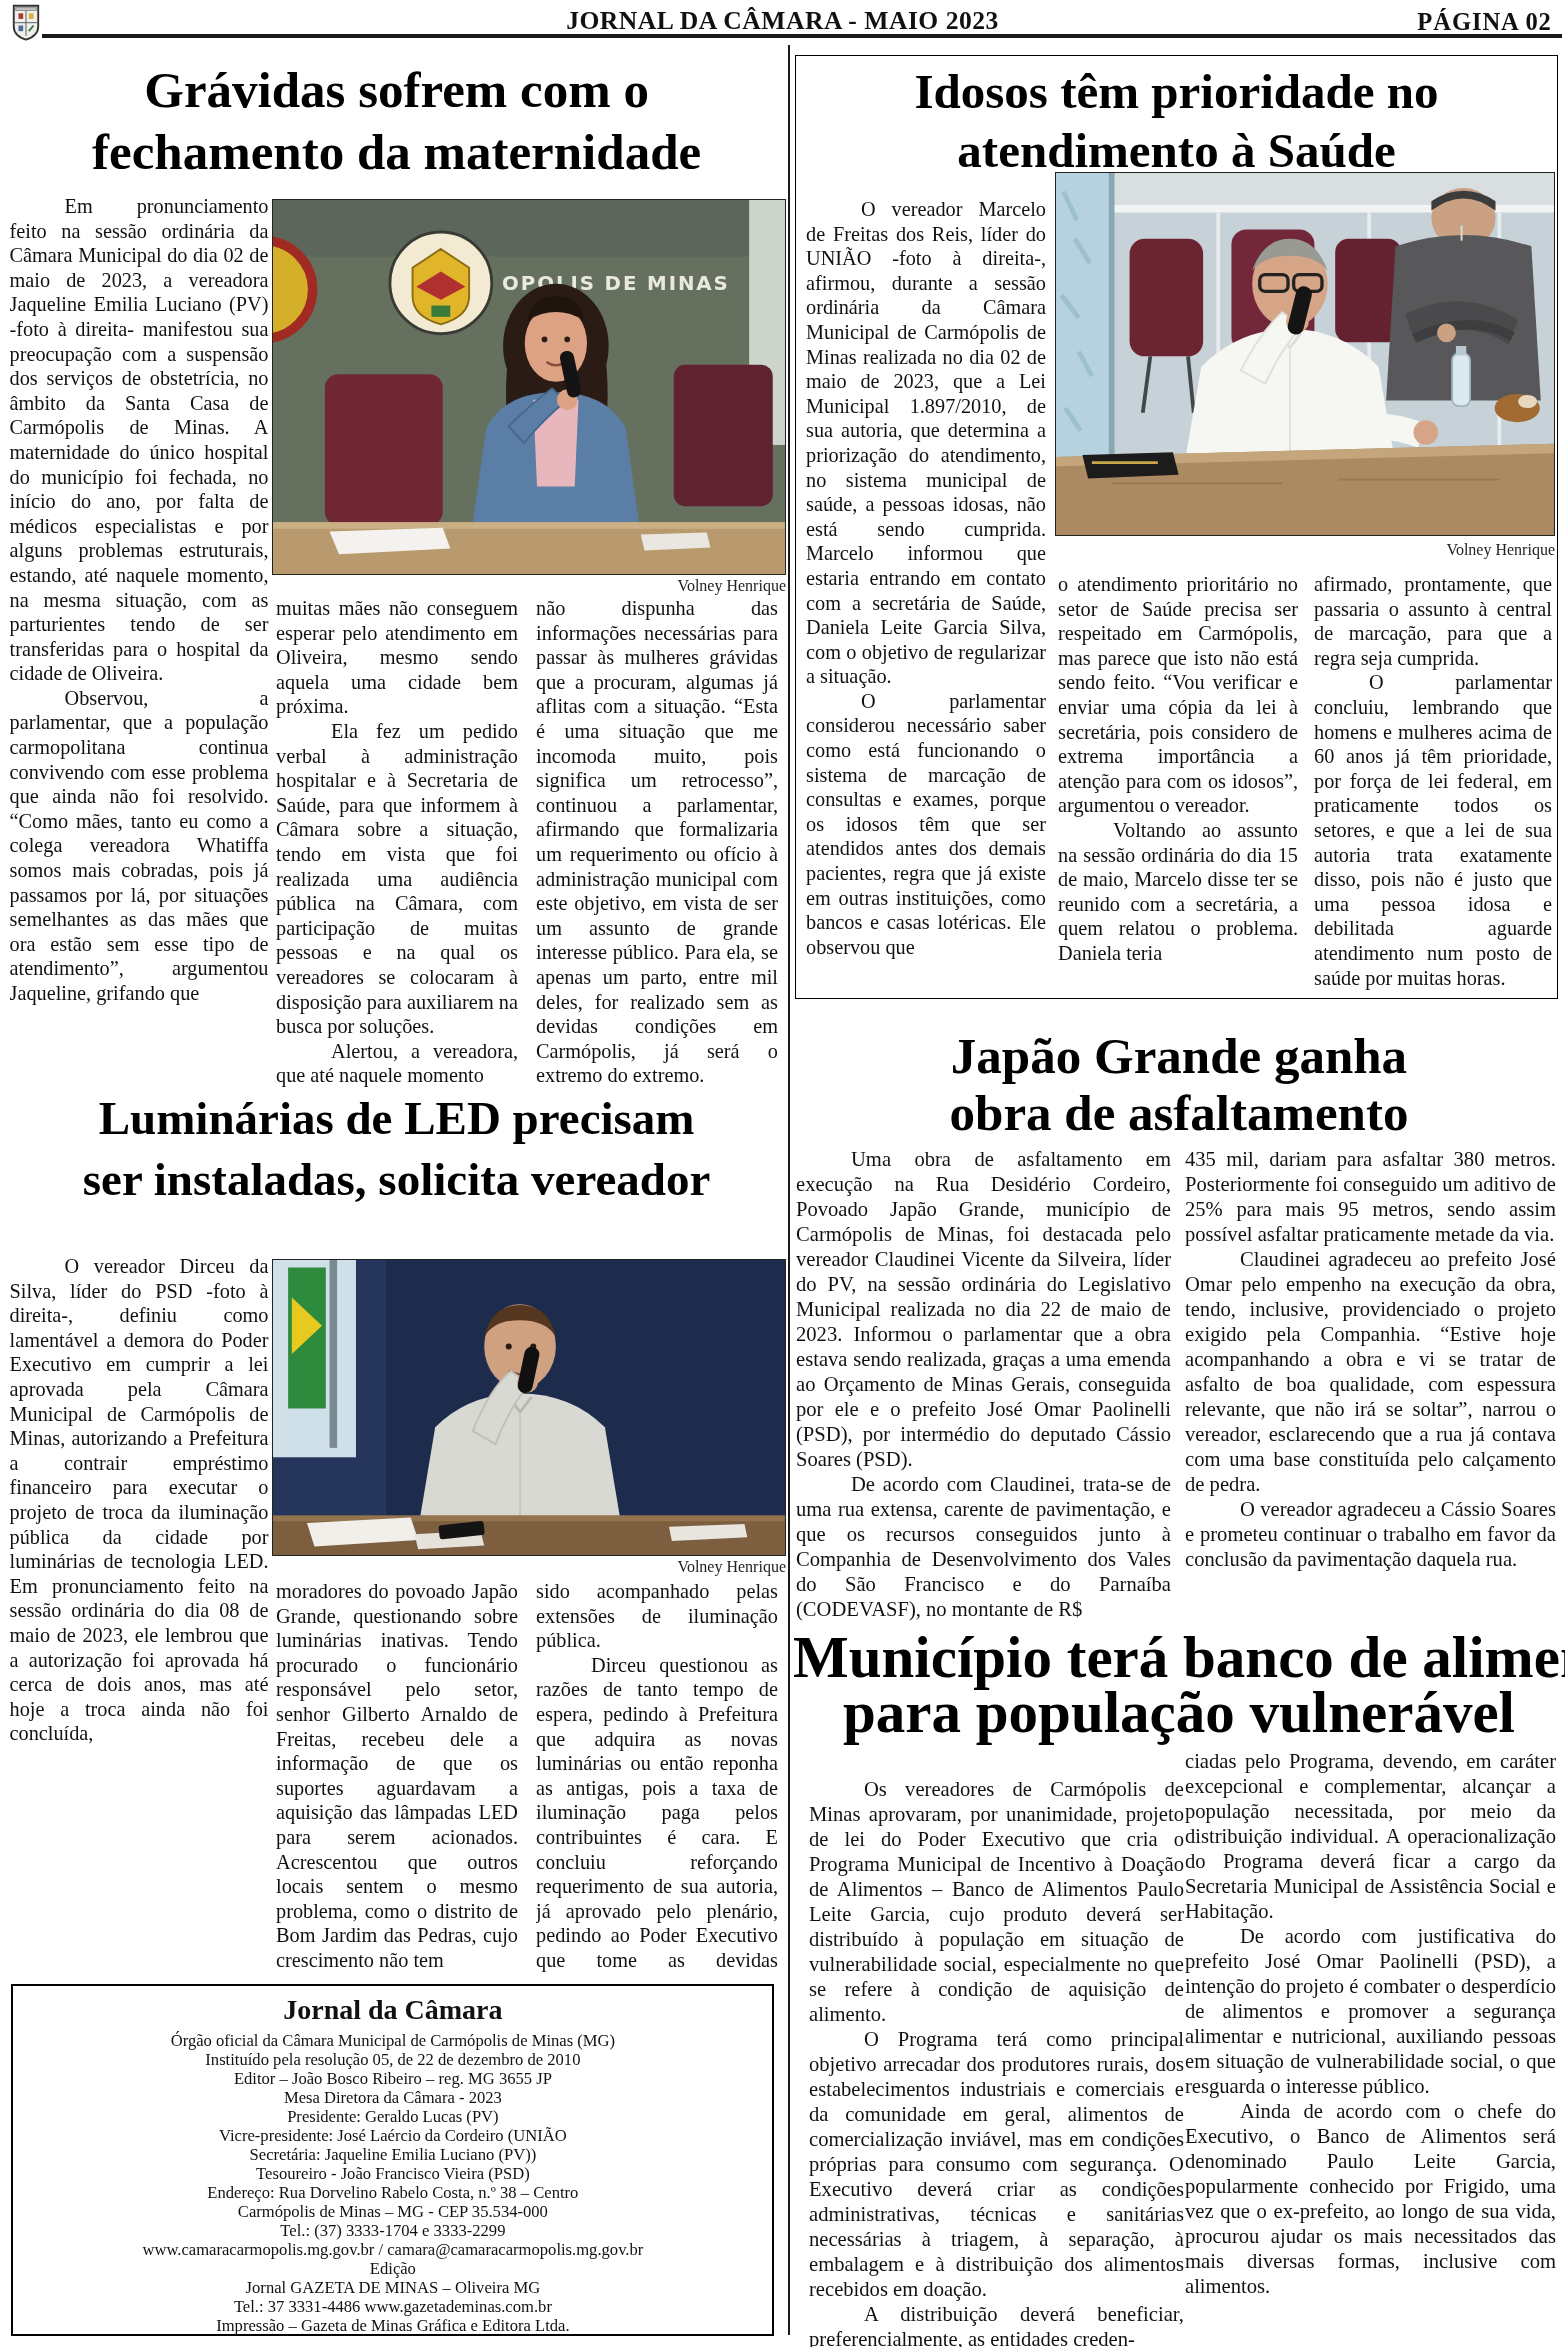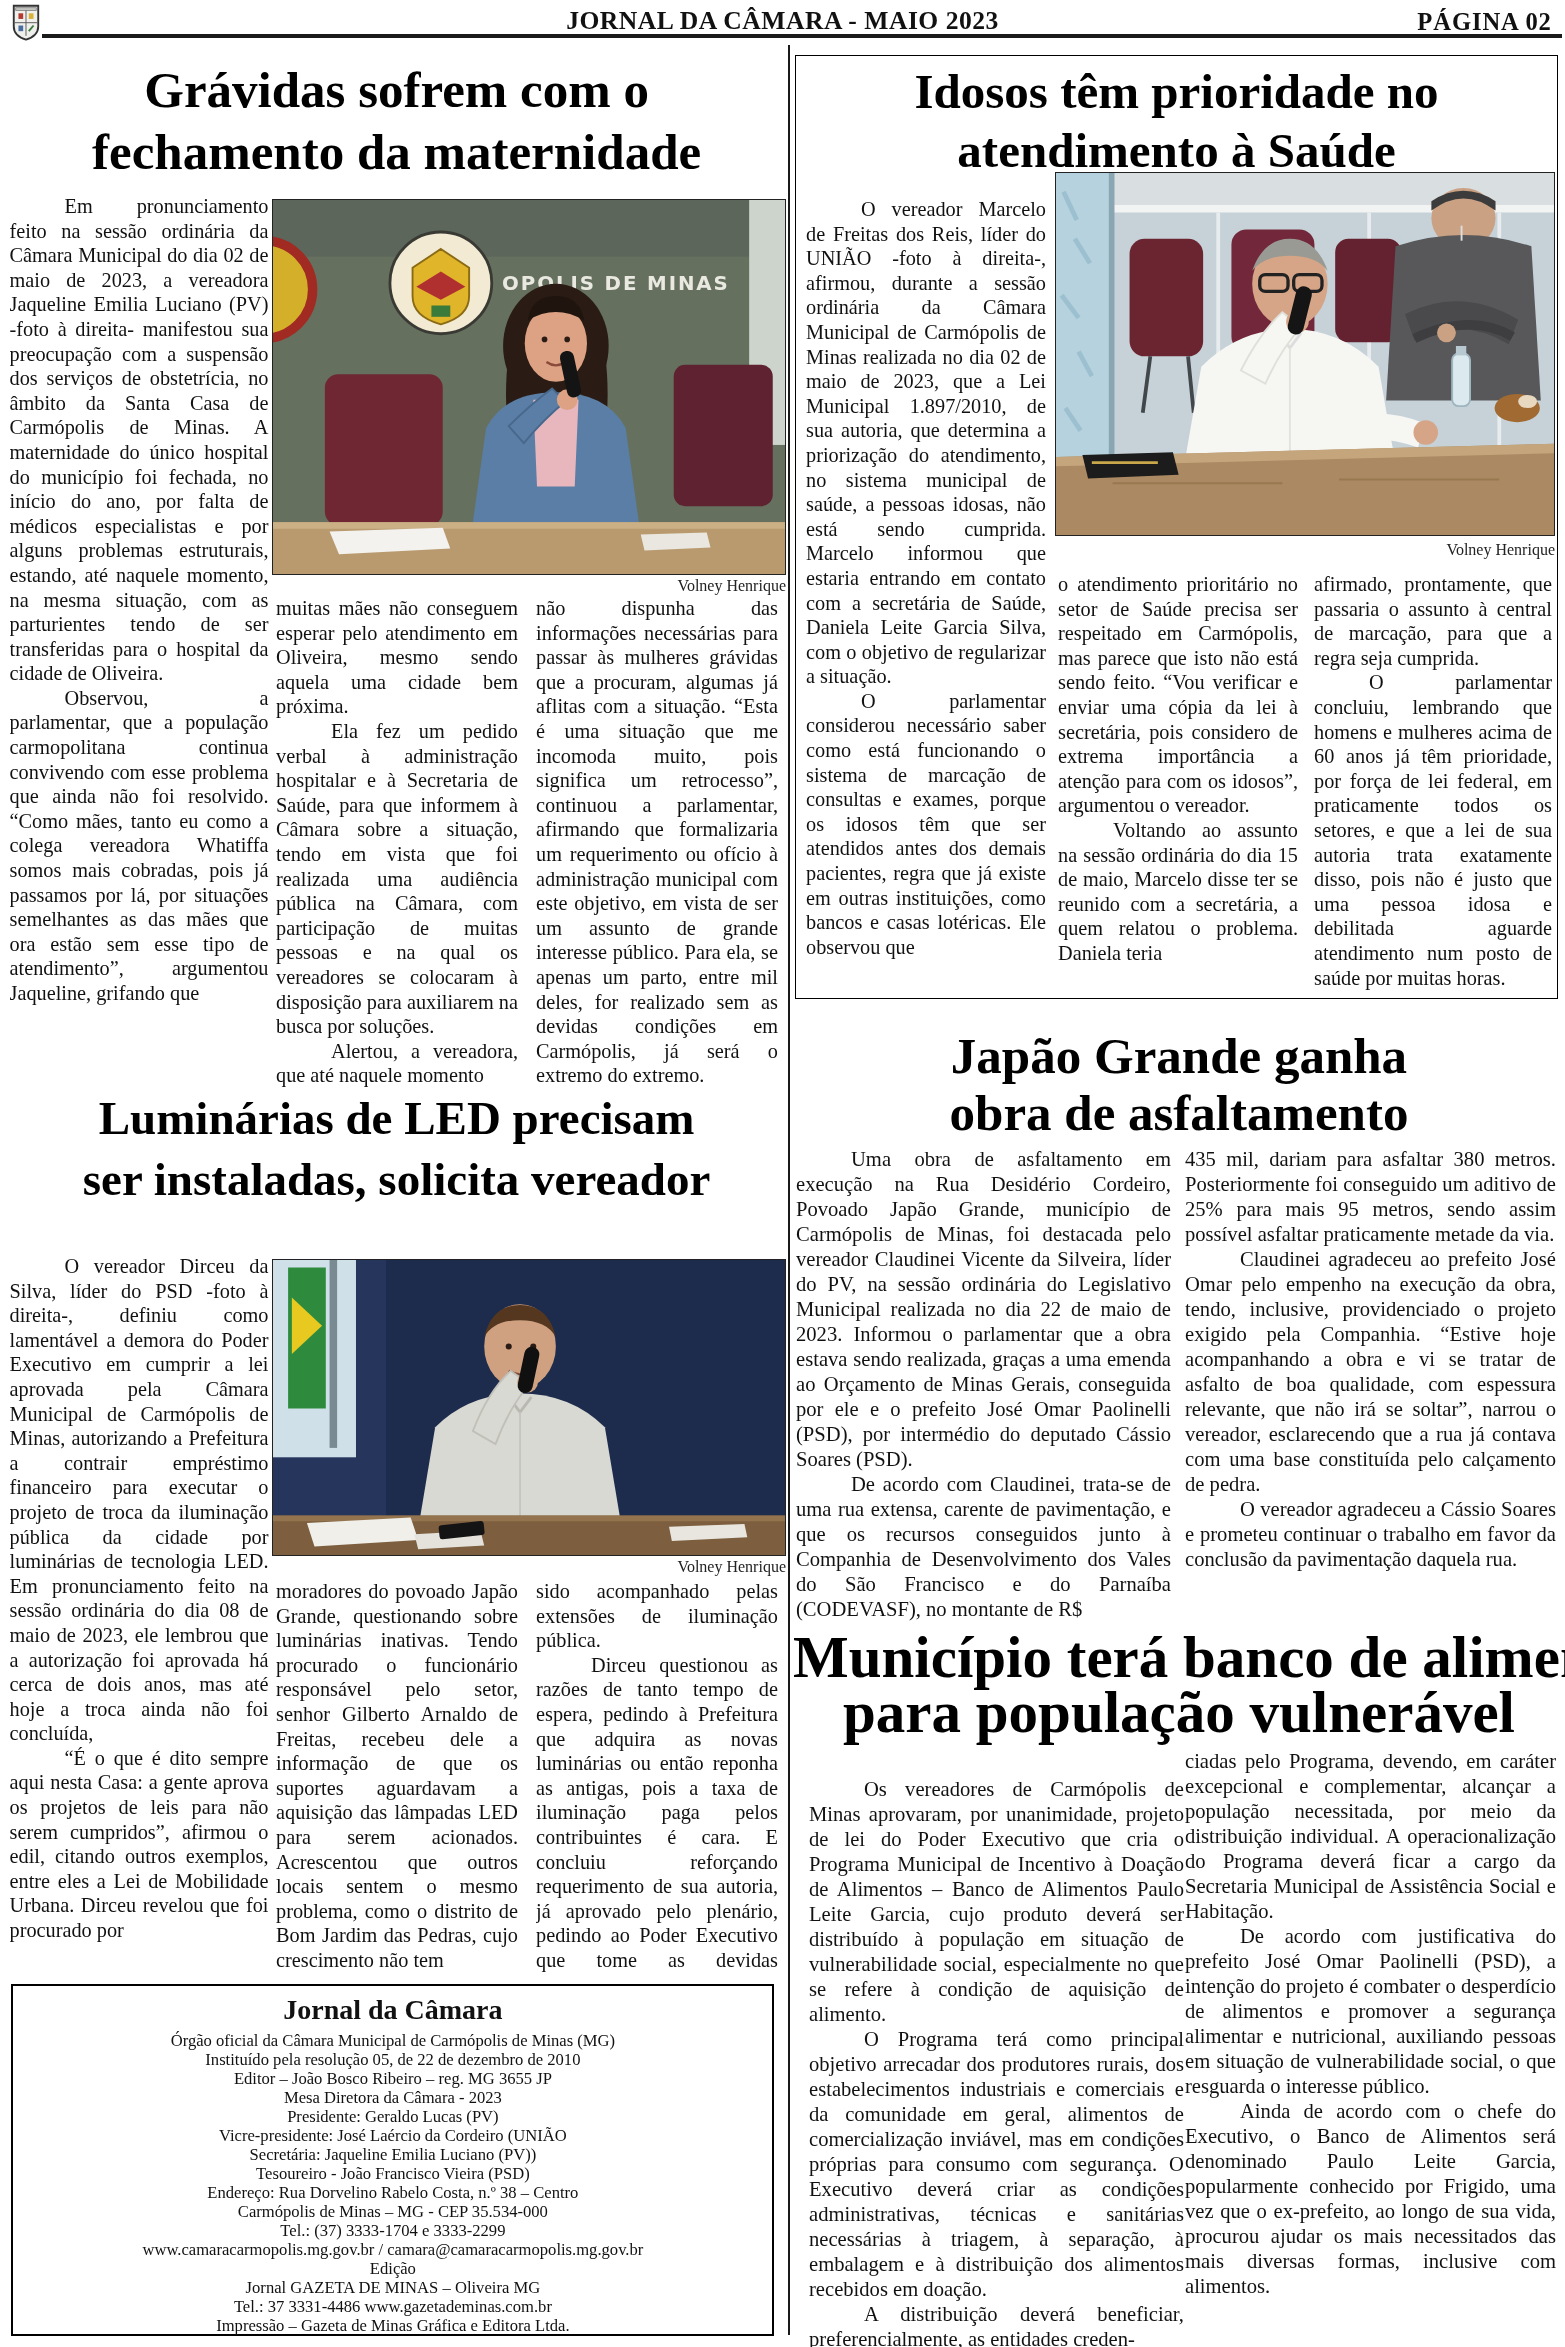--- a/index.html
+++ b/index.html
@@ -164,21 +164,20 @@
     <p class="cont">afirmado, prontamente, que passaria o assunto à central de marcação, para que a regra seja cumprida.</p>
     <p>O parlamentar concluiu, lembrando que homens e mulheres acima de 60 anos já têm prioridade, por força de lei federal, em praticamente todos os setores, e que a lei de sua autoria trata exatamente disso, pois não é justo que uma pessoa idosa e debilitada aguarde atendimento num posto de saúde por muitas horas.</p>
   </div>
 
   <div class="abs headline" style="left:7.6px;top:1088px;width:778px;font-size:47px;line-height:61px;">
     <div>Luminárias de LED precisam</div>
     <div>ser instaladas, solicita vereador</div>
   </div>
   <div class="abs col" style="left:9.5px;top:1226px;width:259px;height:750px;margin-top:28px;">
     <p>O vereador Dirceu da Silva, líder do PSD -foto à direita-, definiu como lamentável a demora do Poder Executivo em cumprir a lei aprovada pela Câmara Municipal de Carmópolis de Minas, autorizando a Prefeitura a contrair empréstimo financeiro para executar o projeto de troca da iluminação pública da cidade por luminárias de tecnologia LED. Em pronunciamento feito na sessão ordinária do dia 08 de maio de 2023, ele lembrou que a autorização foi aprovada há cerca de dois anos, mas até hoje a troca ainda não foi concluída,</p>
-    <p>“É o que é dito sempre aqui nesta Casa: a gente aprova os projetos de leis para não serem cumpridos”, afirmou o edil, citando outros exemplos, entre eles a Lei de Mobilidade Urbana. Dirceu revelou que foi procurado por</p>
   </div>
   <div class="abs photo" style="left:272px;top:1259px;width:514px;height:297px;">
     <svg viewBox="0 0 543 314" preserveAspectRatio="none">
       <rect width="543" height="314" fill="#25355c"></rect>
       <rect x="120" y="0" width="423" height="314" fill="#1d2b4c"></rect>
       <rect x="0" y="0" width="88" height="210" fill="#cfe0e8"></rect>
       <rect x="60" y="0" width="8" height="200" fill="#7a8a92"></rect>
       <path d="M16 8 h40 v150 h-40 z" fill="#2e8b3e"></path>
       <path d="M20 40 l32 30 l-32 30 z" fill="#e7c91f"></path>
       <ellipse cx="262" cy="92" rx="38" ry="45" fill="#cfa180"></ellipse>

